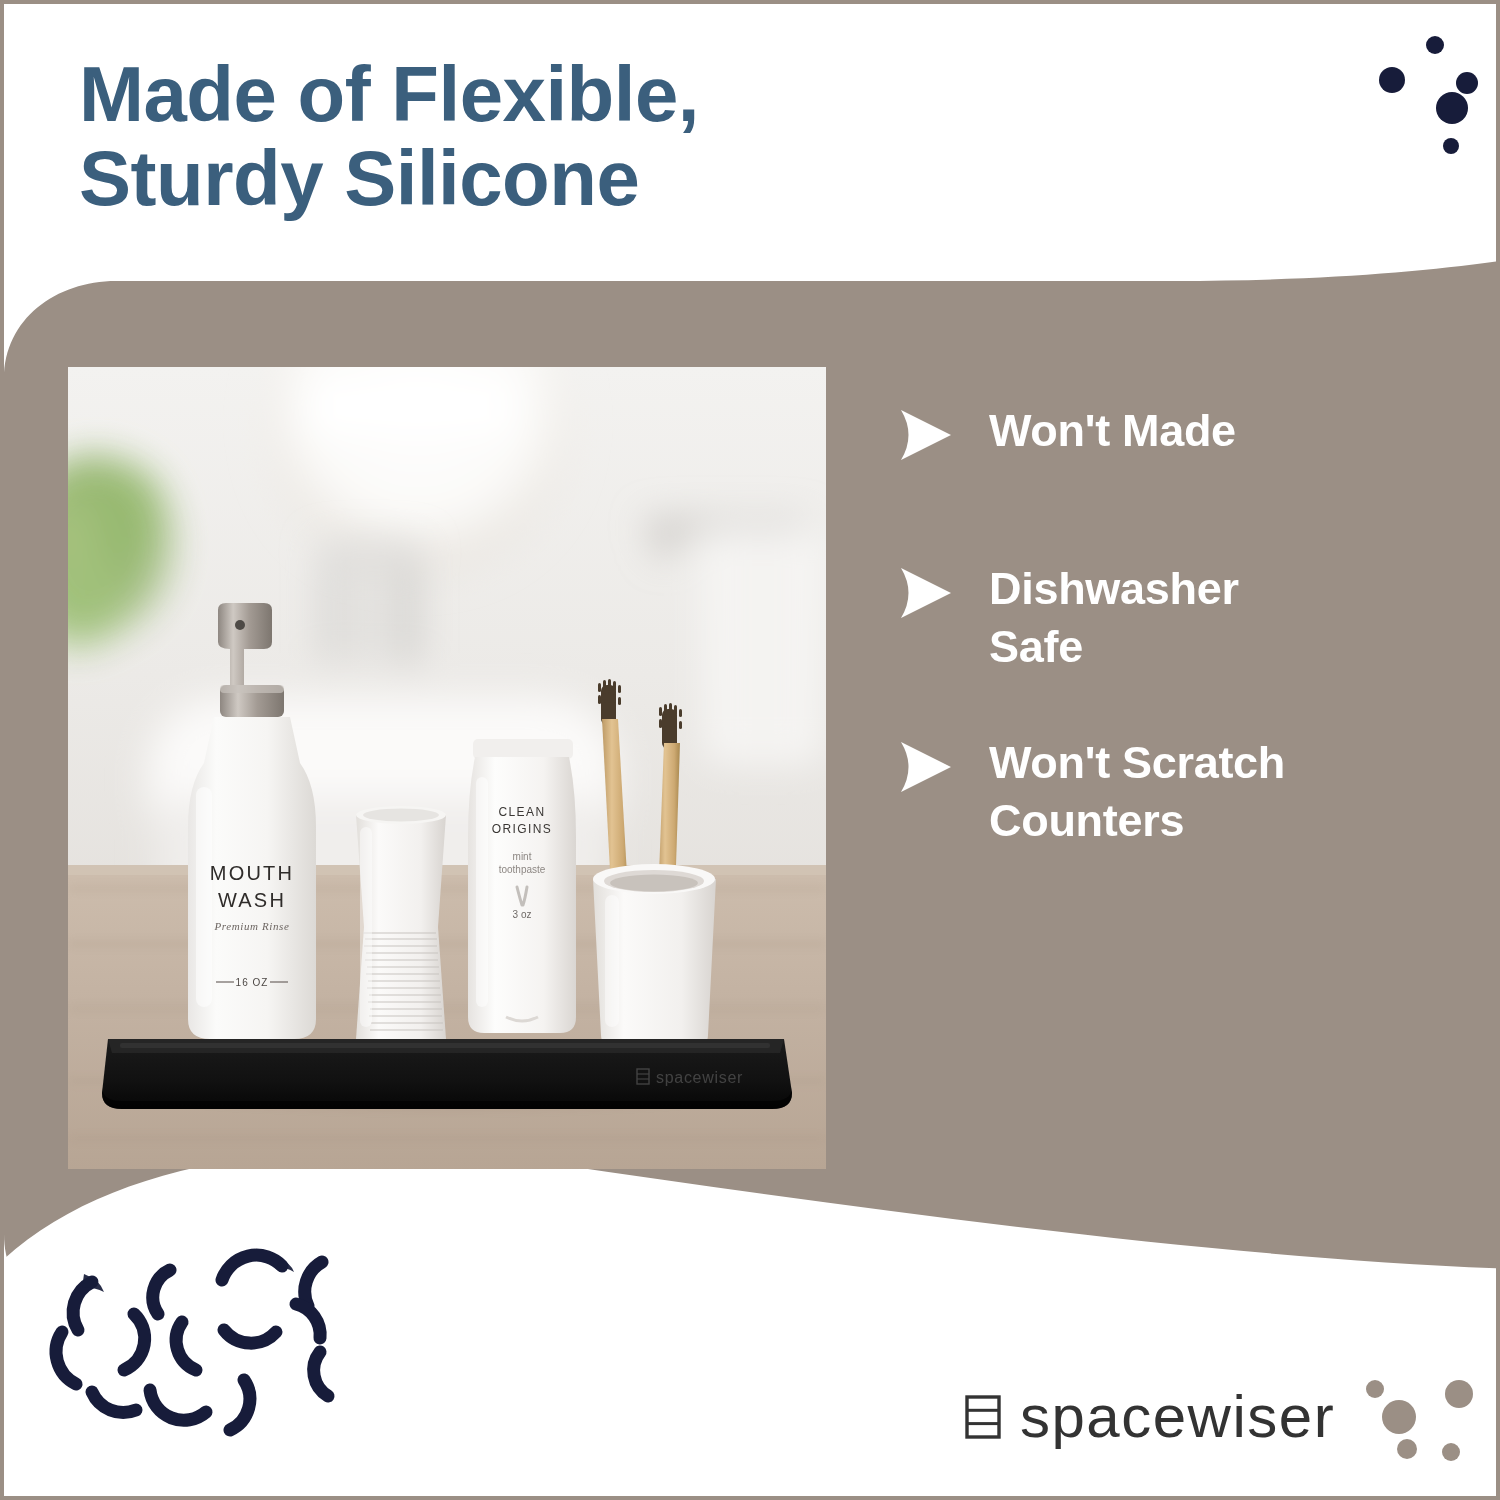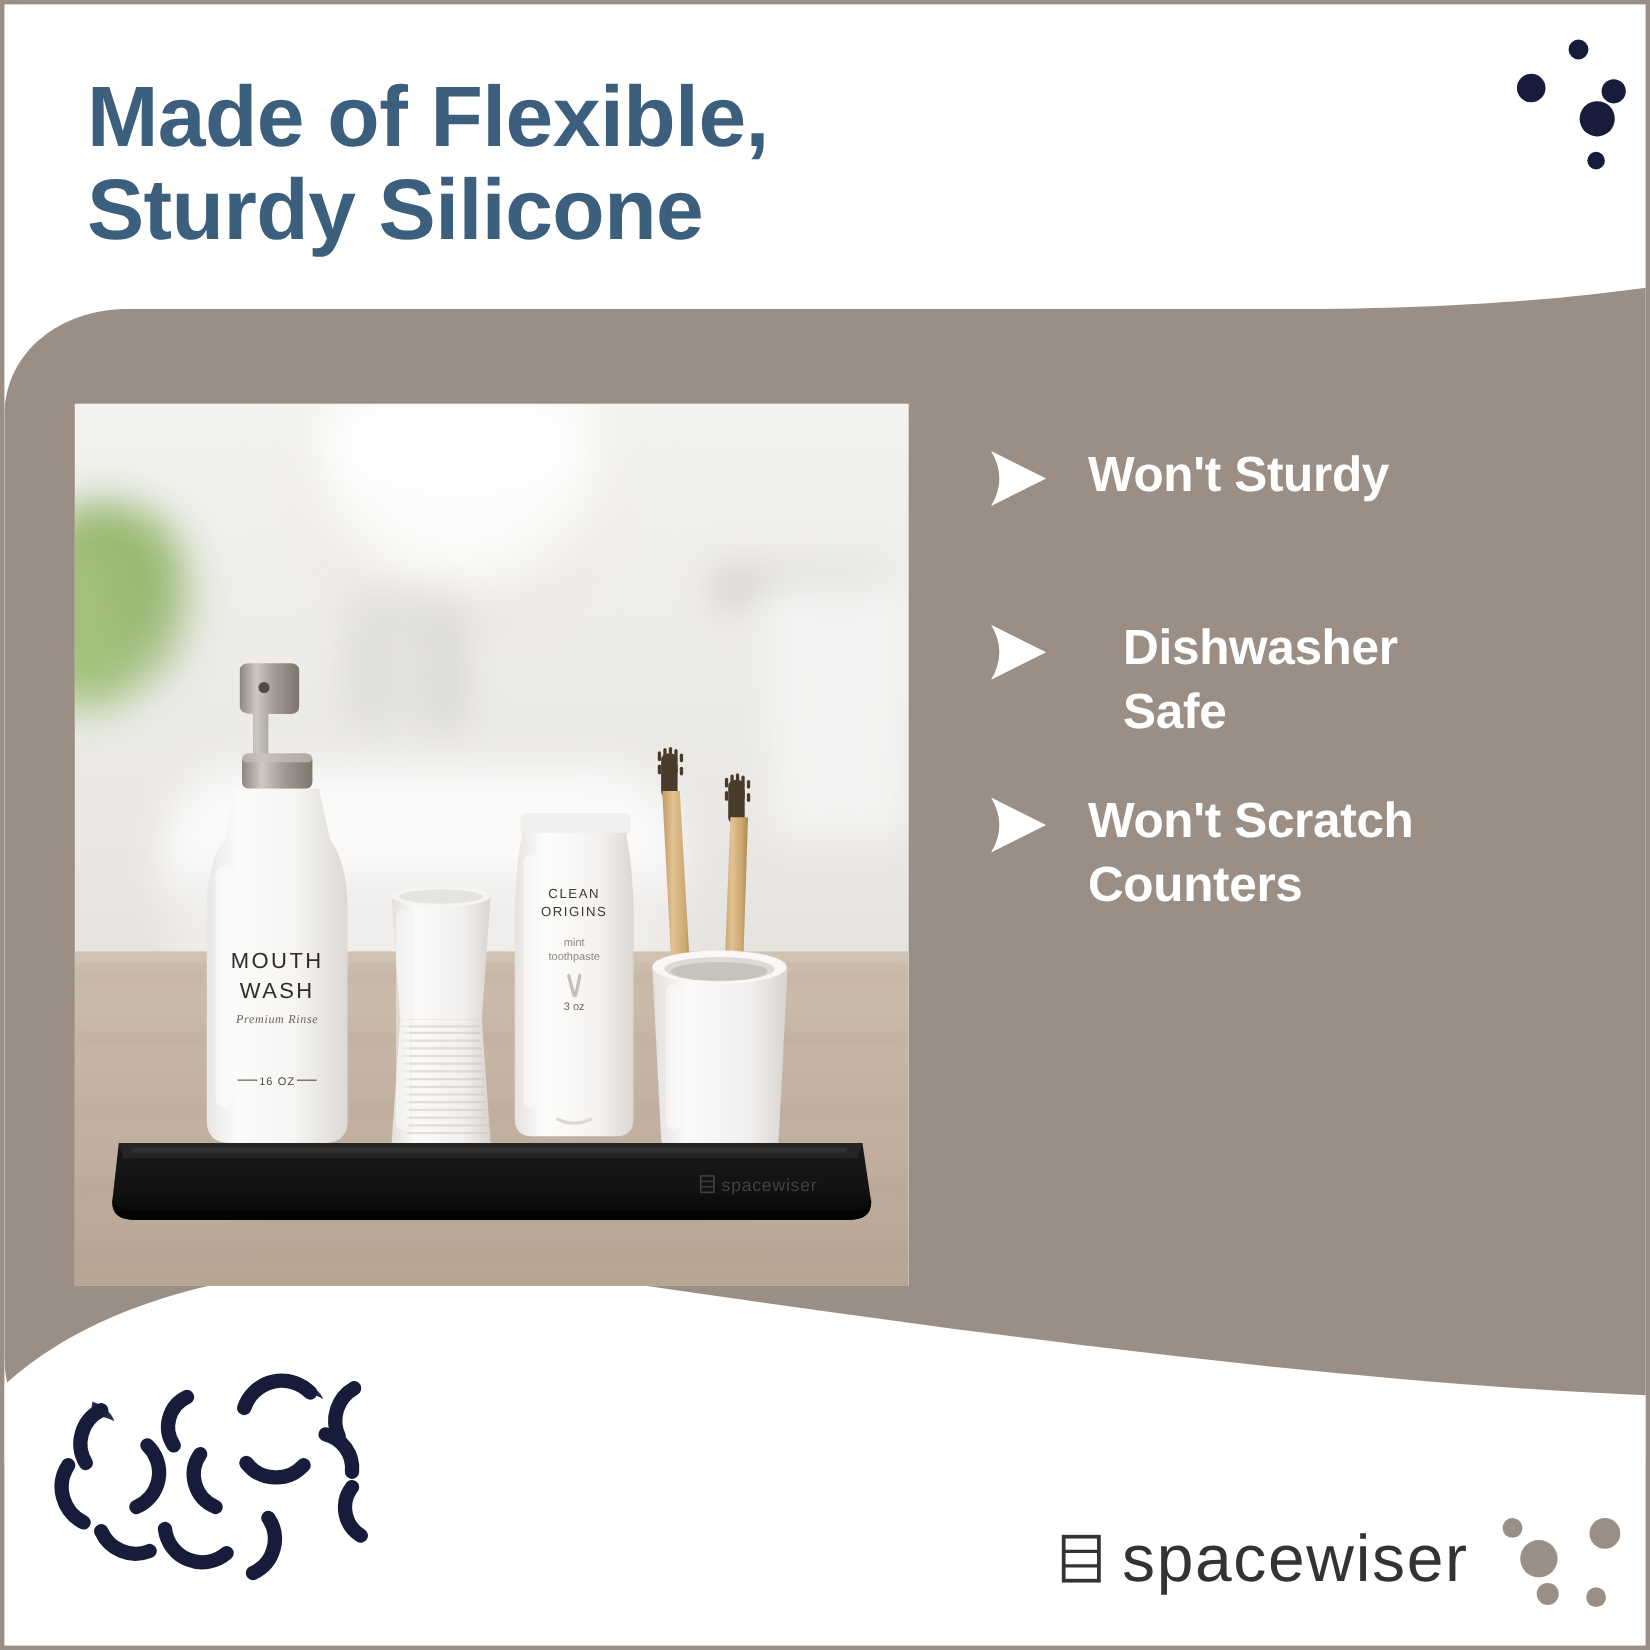--- a/index.html
+++ b/index.html
@@ -23,21 +23,21 @@
   #taupe-panel {
     position:absolute;
     left:-10px; top:255px;
     width:1520px; height:1070px;
   }
   #taupe-panel svg { display:block; width:100%; height:100%; }
 
   
   #headline {
     position:absolute;
-    left:75px; top:60px;
+    left:75px; top:48px;
     width:900px;
     color:#3b5f7d;
     font-size:78px;
     font-weight:bold;
     line-height:1.08;
     letter-spacing:-0.5px;
     font-stretch:condensed;
     white-space:pre-line;
   }
 
@@ -74,21 +74,21 @@
     color:#ffffff;
     font-size:45px;
     font-weight:bold;
     line-height:1.28;
     letter-spacing:-0.3px;
     white-space:pre-line;
   }
 
   
   .b0 { margin-bottom:98px; }
-  .b1 { margin-bottom:42px;gap:32px; }
+  .b1 { margin-bottom:59px; }
   .b2 { margin-bottom:46px; }
 
   
   #navy-dots {
     position:absolute;
     left:1363px; top:22px;
     width:140px; height:160px;
   }
   #navy-dots svg { display:block; width:100%; height:100%; }
 
@@ -384,21 +384,21 @@
   </div>
 
   <div id="benefits">
 
     <div class="benefit b0">
       <span class="bullet-arrow">
         <svg viewBox="0 0 56 54" aria-hidden="true">
           <path d="M4,2 L54,27 L4,52 Q19,27 4,2 Z" fill="#ffffff"></path>
         </svg>
       </span>
-      <span class="benefit-label">Won't Sturdy</span>
+      <span class="benefit-label">Won't Made</span>
     </div>
 
     <div class="benefit b1">
       <span class="bullet-arrow">
         <svg viewBox="0 0 56 54" aria-hidden="true">
           <path d="M4,2 L54,27 L4,52 Q19,27 4,2 Z" fill="#ffffff"></path>
         </svg>
       </span>
       <span class="benefit-label">Dishwasher
 Safe</span>

